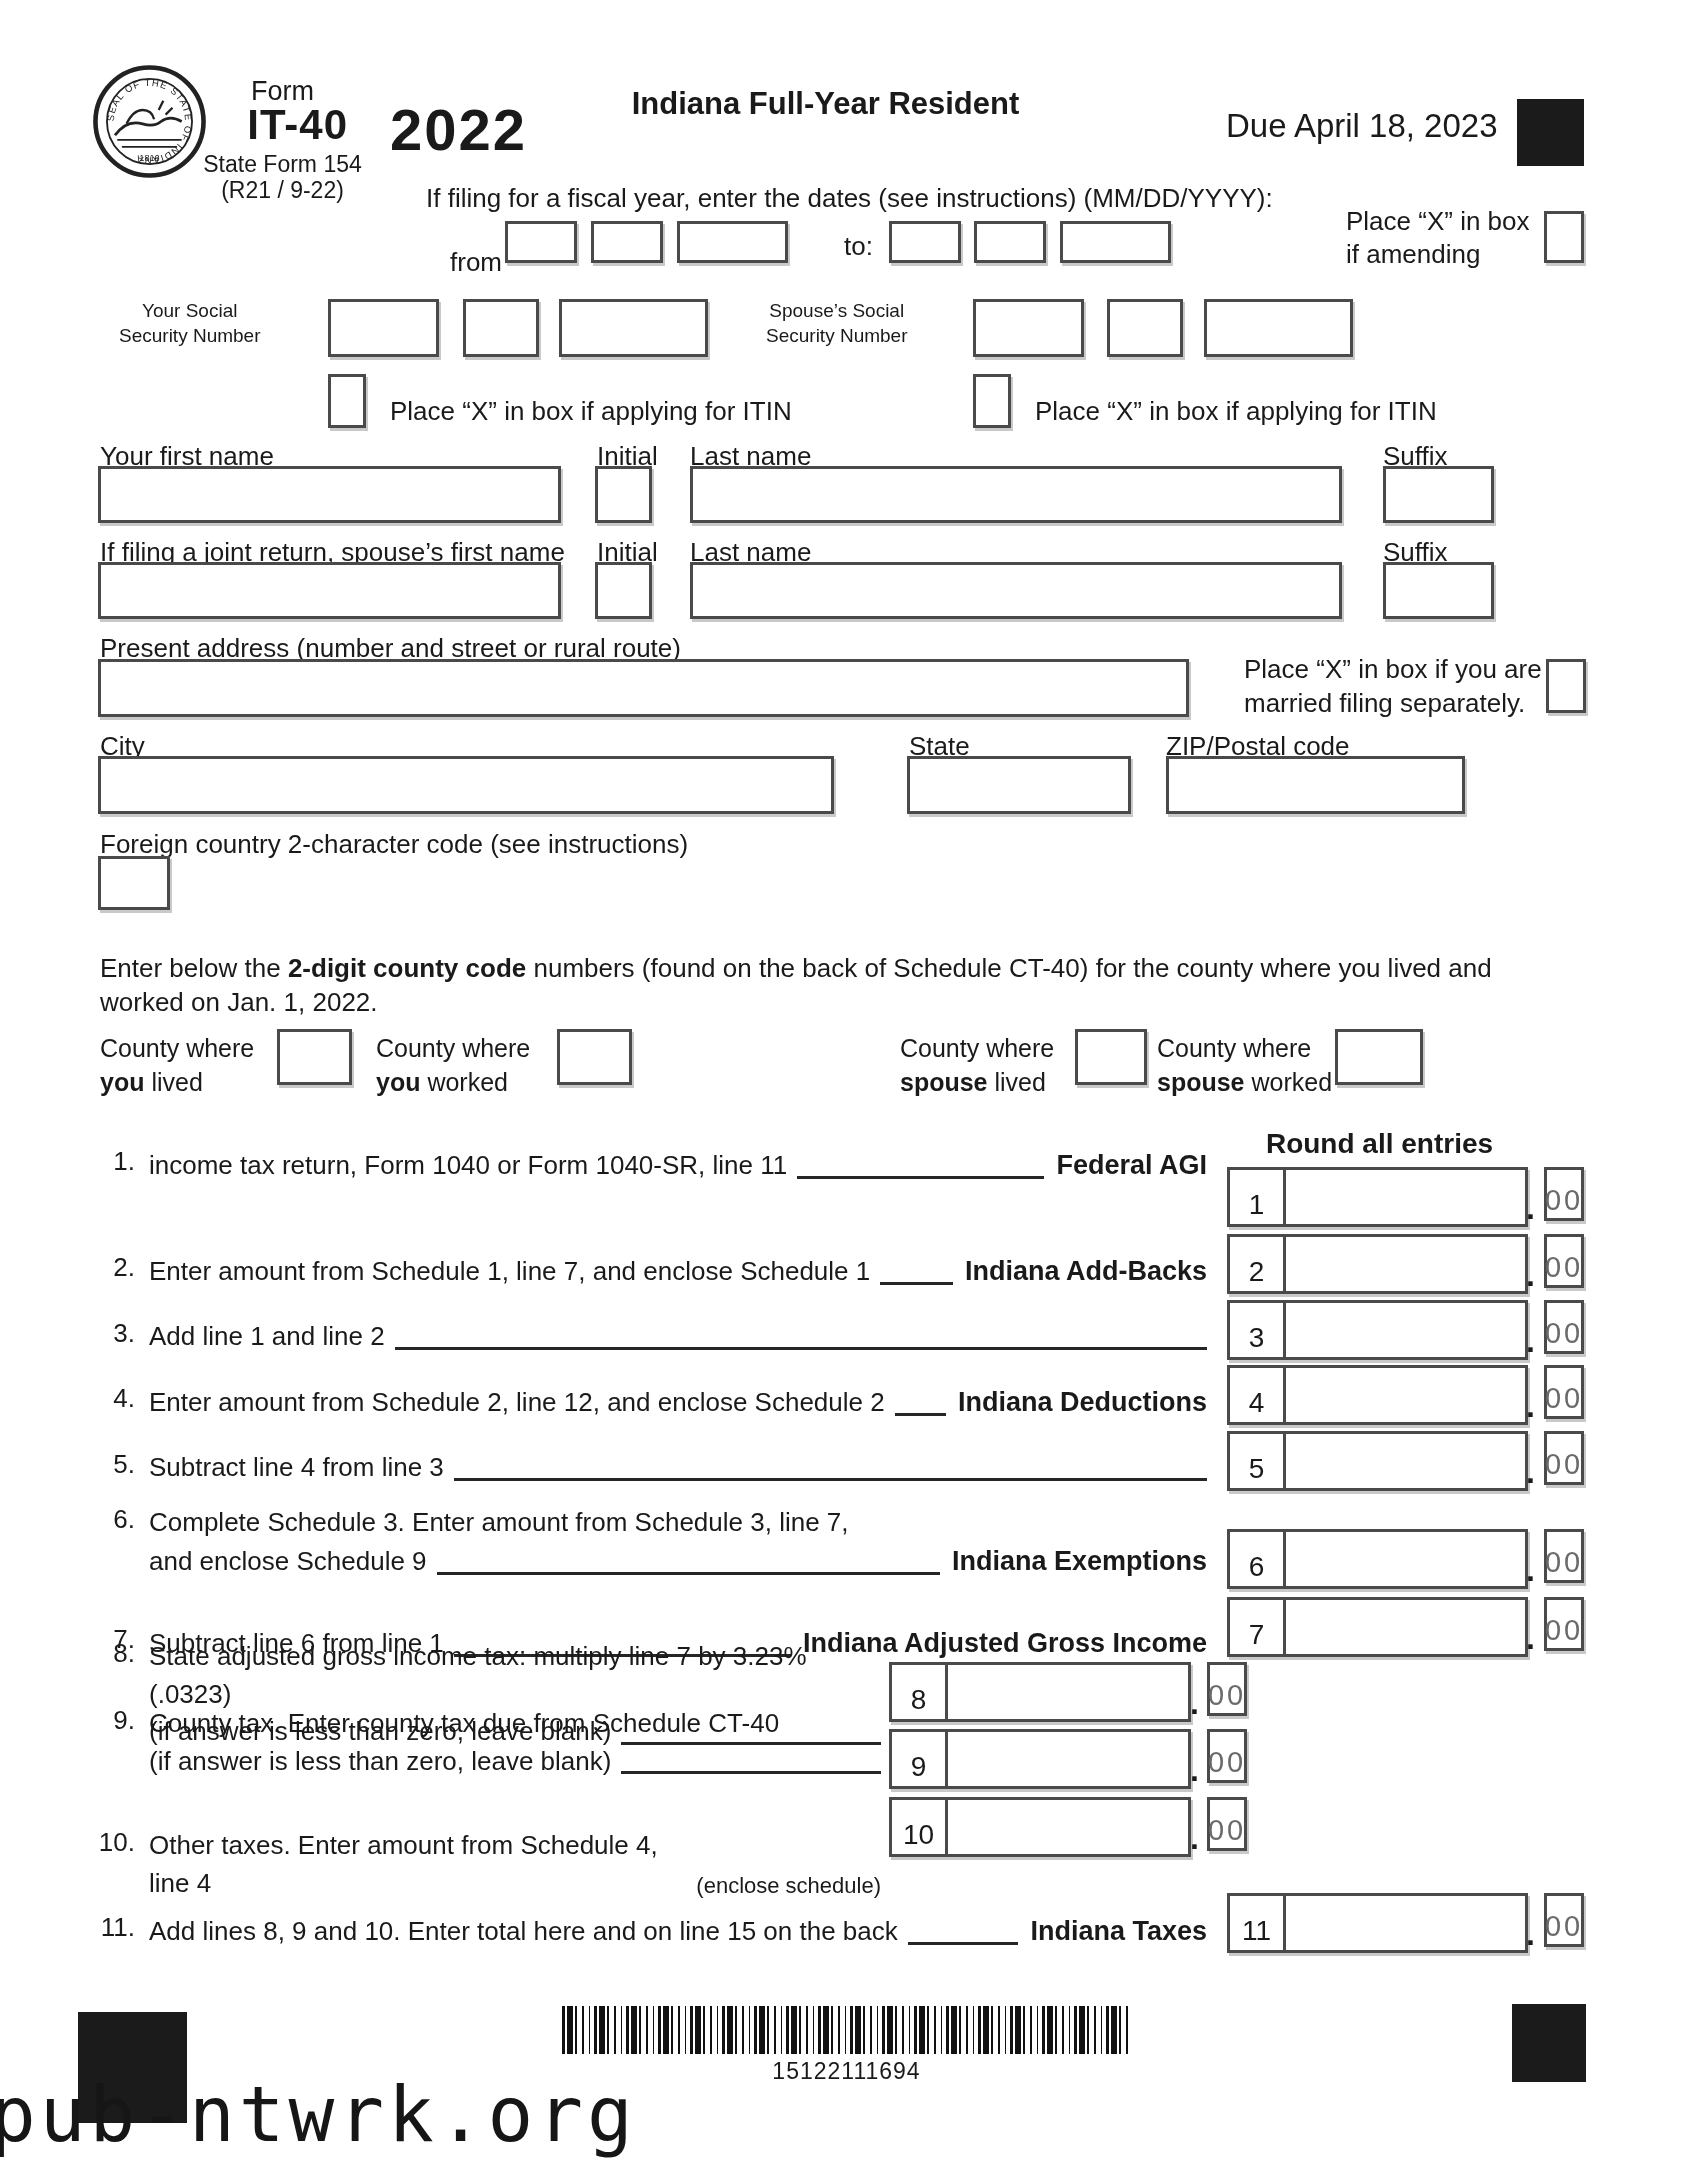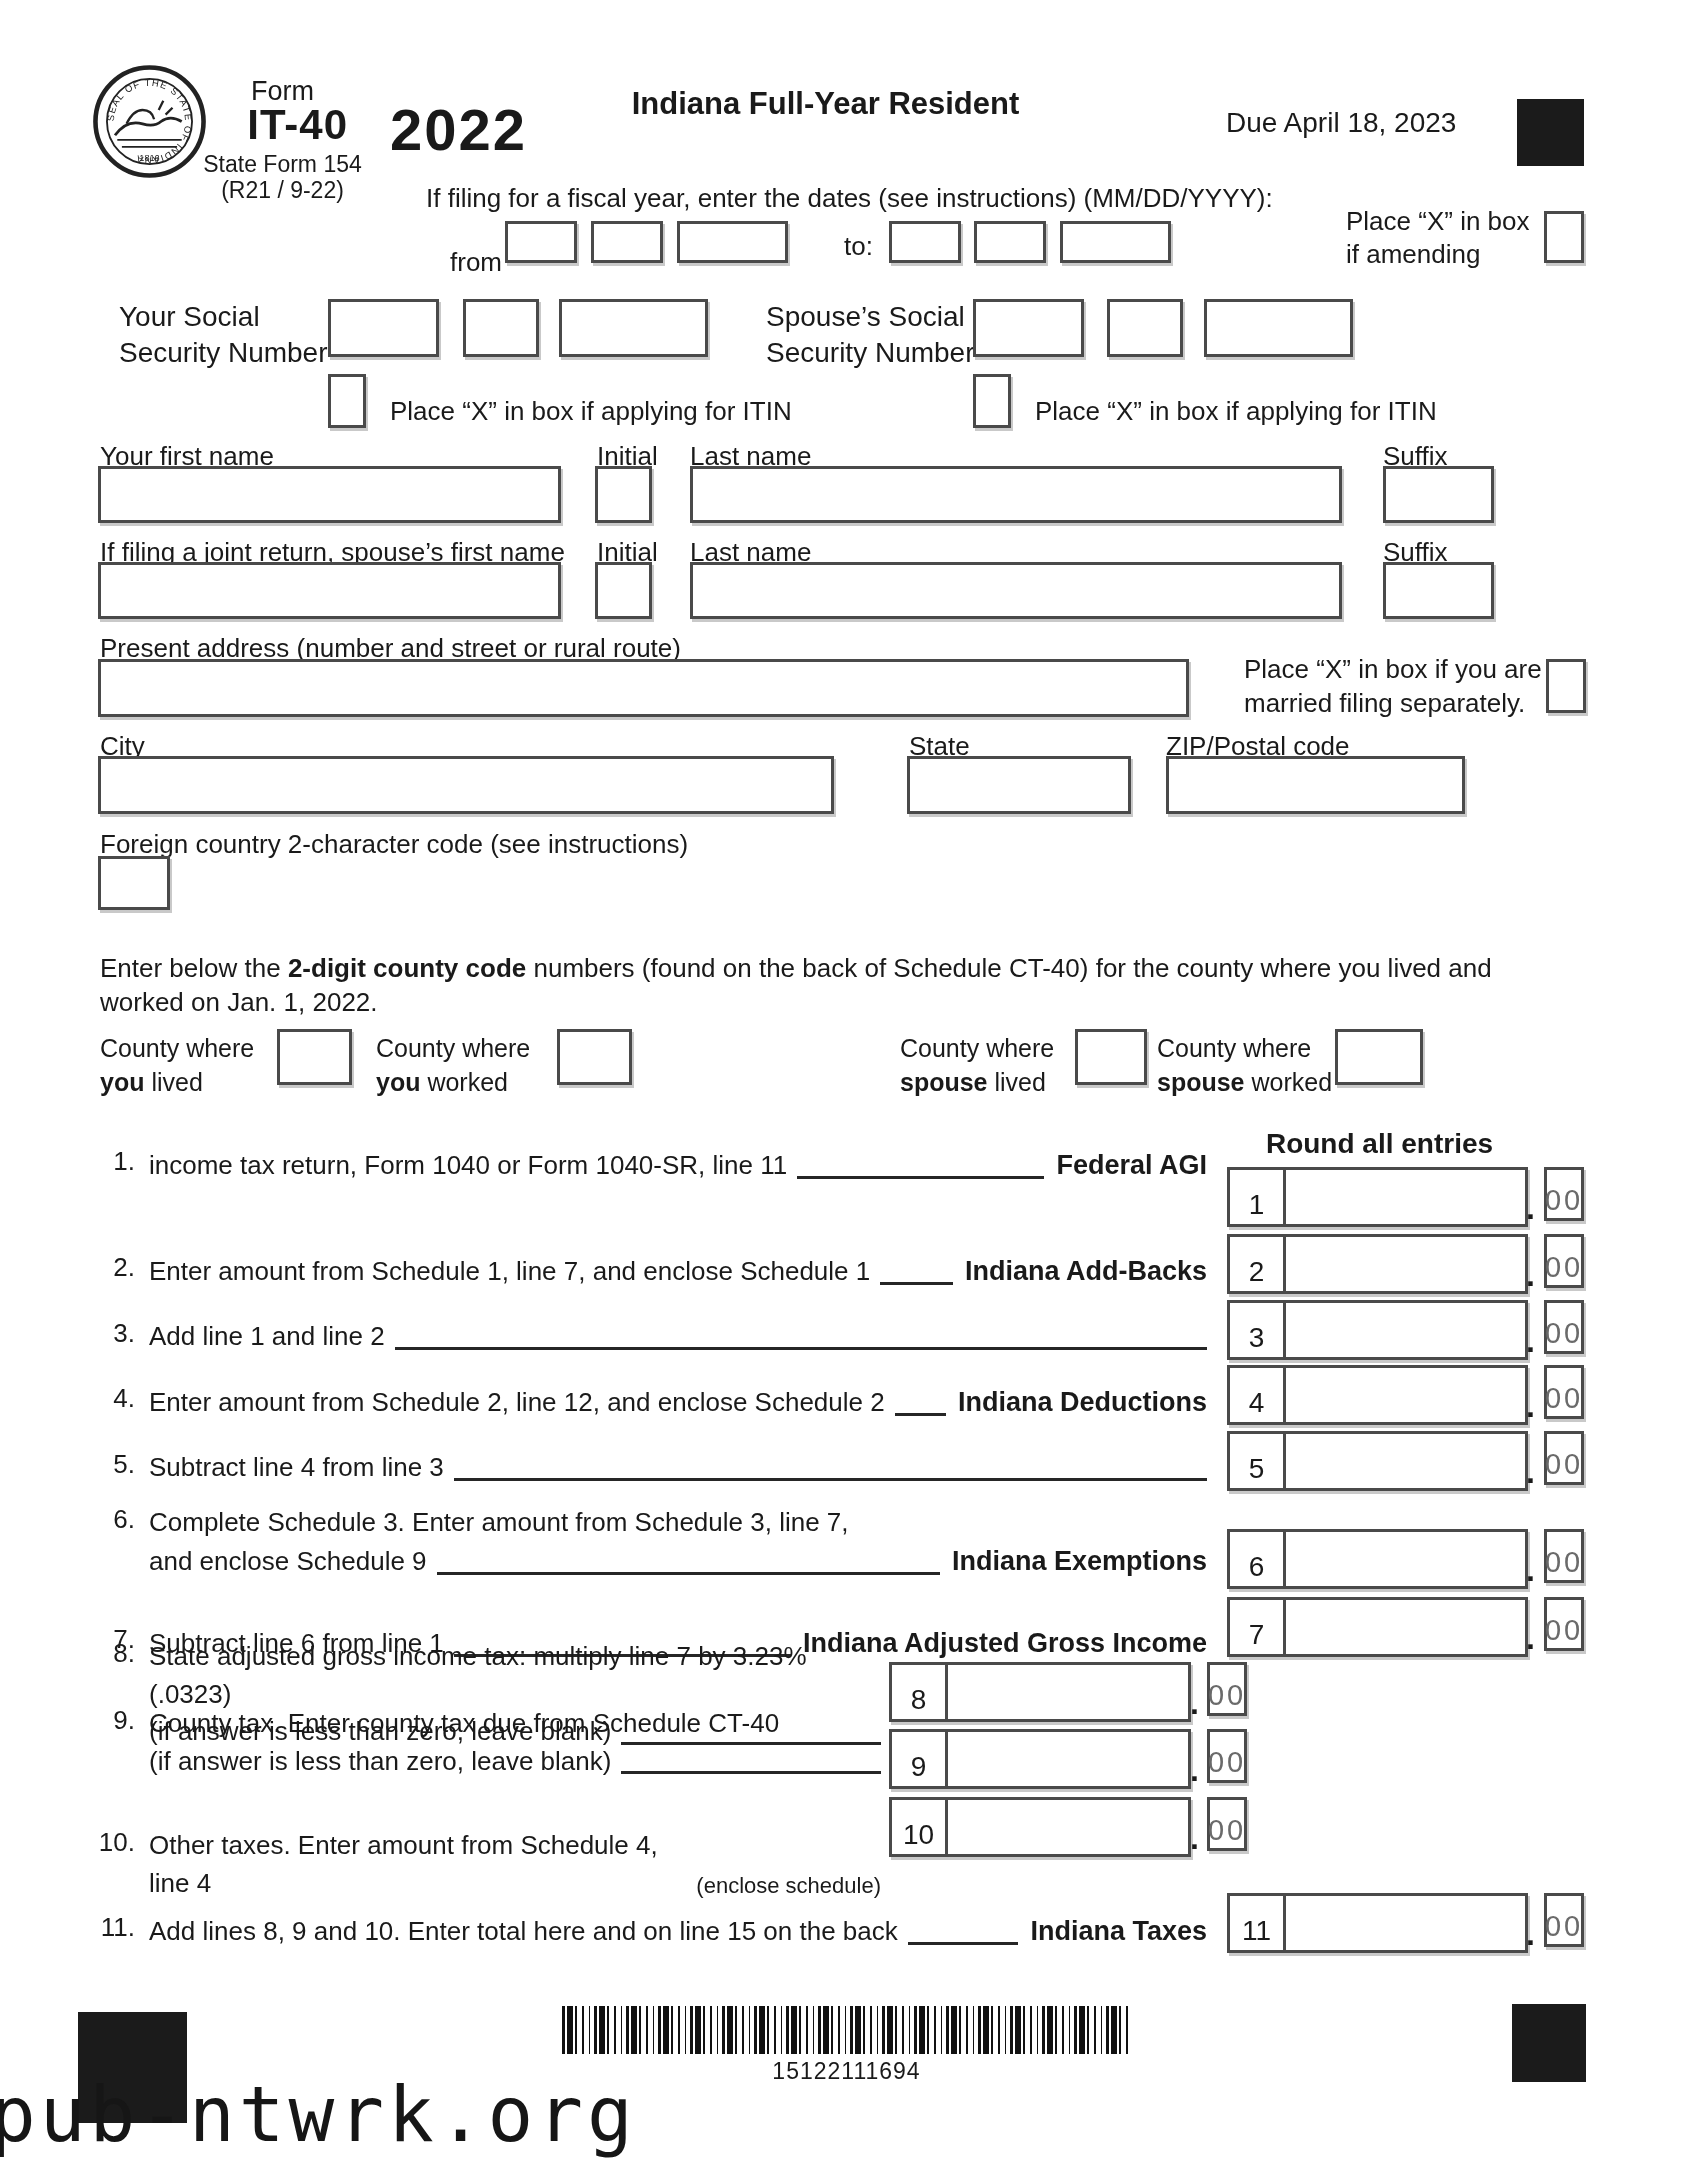--- a/index.html
+++ b/index.html
@@ -9,31 +9,31 @@
   .box{position:absolute;border:3px solid #4a4a4a;background:#fff;box-shadow:2px 3px 0 #c9c9c9;box-sizing:border-box;}
   .blackbox{position:absolute;background:#1b1b1b;}
   
   #seal{left:92px;top:64px;width:115px;height:115px;}
   #formword{left:217px;top:76px;width:131px;text-align:center;font-size:27px;}
   #formid{left:217px;top:101px;width:131px;text-align:right;font-size:42px;font-weight:bold;letter-spacing:1px;}
   #stateform{left:199px;top:151px;width:167px;text-align:center;font-size:23px;}
   #revision{left:199px;top:177px;width:167px;text-align:center;font-size:23px;}
   #year{left:390px;top:96px;font-size:58px;font-weight:bold;letter-spacing:2px;}
   #title{left:557px;top:84px;width:537px;text-align:center;font-size:31px;font-weight:bold;line-height:1.3;}
-  #due{left:1226px;top:107px;font-size:28px;}
+  #due{left:1226px;top:107px;font-size:33px;}
   #hdrblack{left:1517px;top:99px;width:67px;height:67px;}
   
   #fiscal-instr{left:426px;top:183px;font-size:26px;}
   .fy{top:221px;height:42px;}
   #fy-from{left:450px;top:231px;font-size:26px;margin-top:16px;}
   #fy-to{left:844px;top:231px;font-size:26px;}
   #amend-text{left:1346px;top:205px;font-size:26px;line-height:1.25;}
   #amend-box{left:1544px;top:211px;width:40px;height:52px;}
   
-  .ssn-lab{font-size:28px;line-height:1.3;}
+  .ssn-lab{font-size:19px;line-height:1.3;text-align:center;}
   #ssn-you{left:119px;top:299px;}
   #ssn-sp{left:766px;top:299px;}
   .ssnbox{top:299px;height:58px;}
   .itinbox{top:374px;width:38px;height:54px;}
   .itintxt{top:396px;font-size:26px;}
   
   .namelab{font-size:26px;}
   .namerow1{top:466px;height:57px;}
   .namerow2{top:562px;height:57px;}
   

